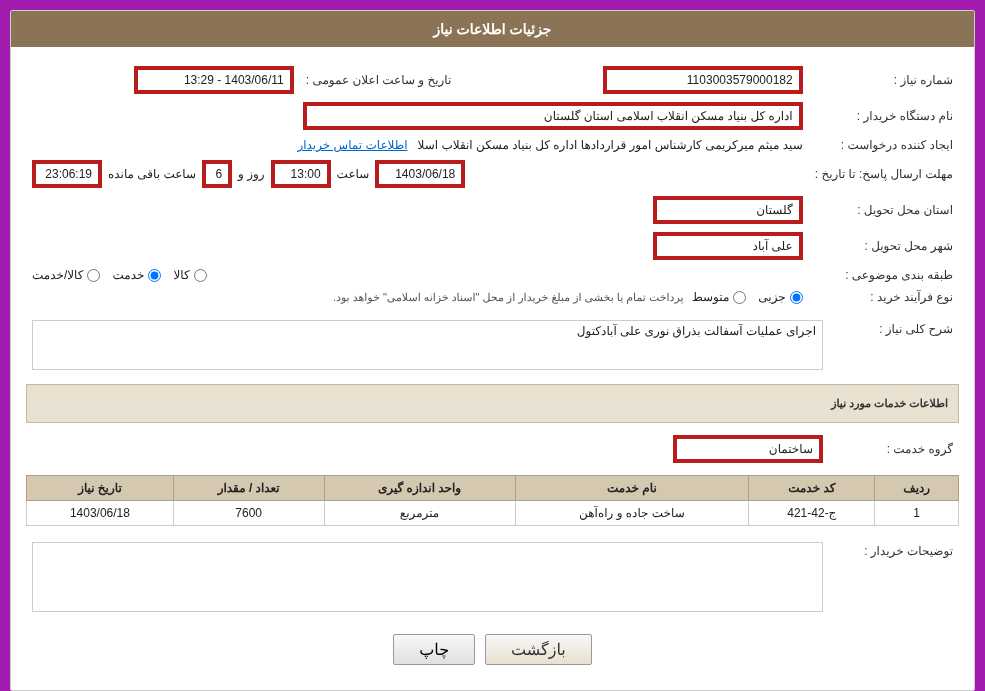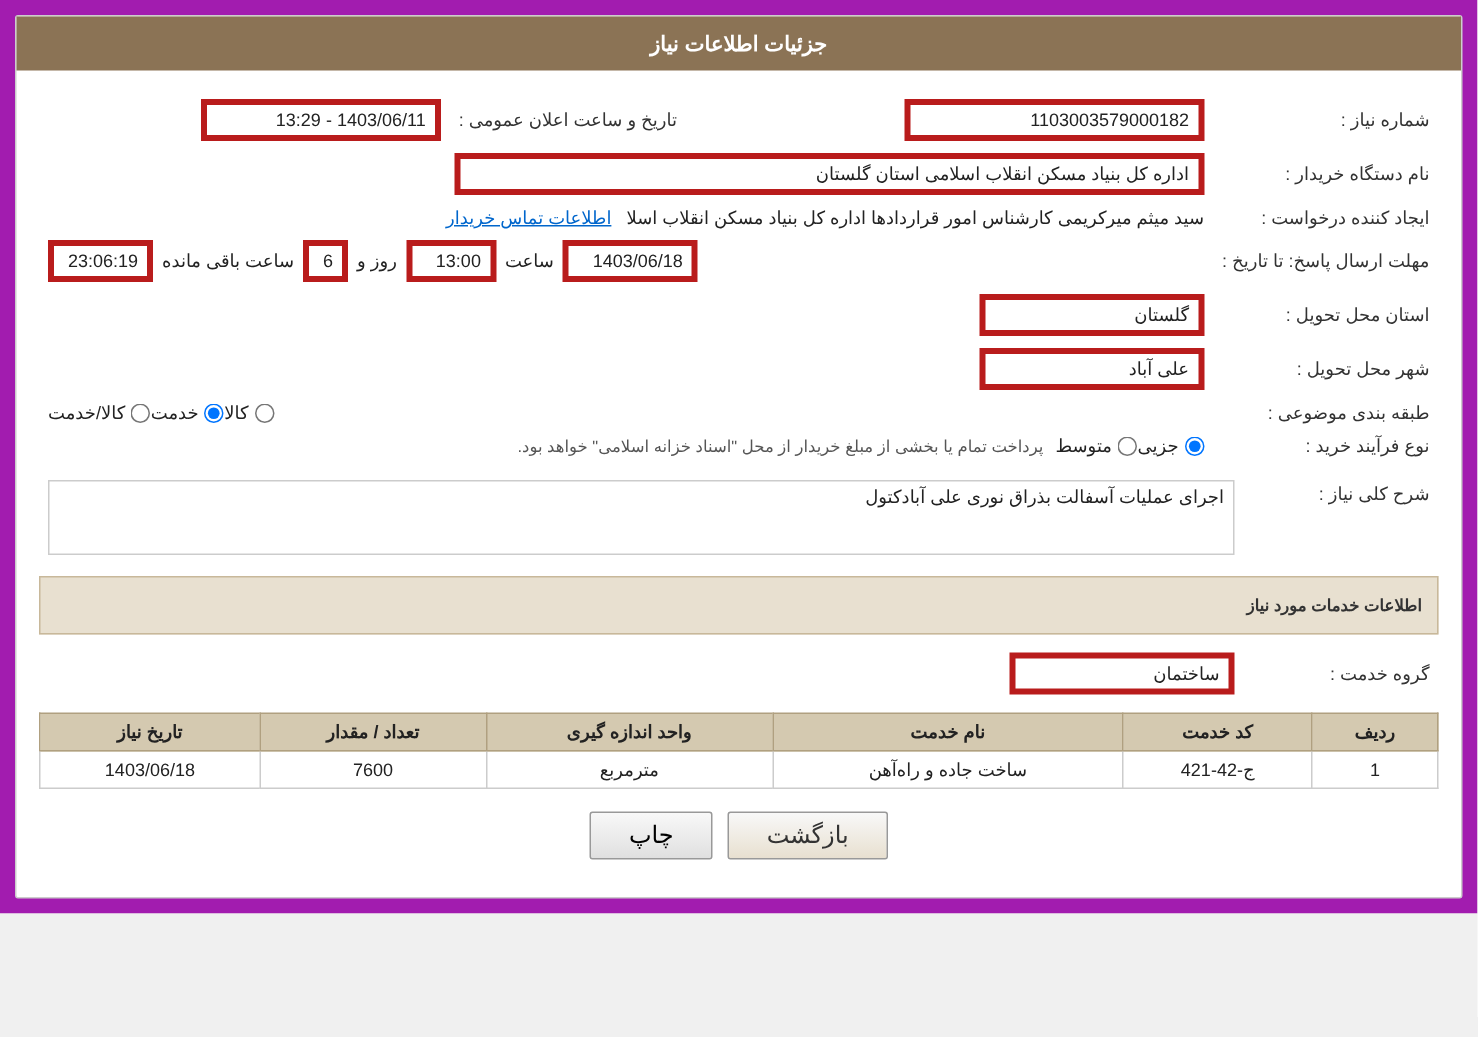--- a/index.html
+++ b/index.html
@@ -80,20 +80,21 @@
     }
     .inline-fields {
       display: flex;
       align-items: center;
       gap: 6px;
       flex-direction: row-reverse;
     }
     .radio-group {
       display: flex;
       align-items: center;
+      gap: 12px;
       flex-direction: row-reverse;
     }
     .radio-item {
       display: flex;
       align-items: center;
       gap: 4px;
       flex-direction: row-reverse;
     }
     .data-table {
       width: 100%;
@@ -301,20 +302,30 @@
               <td>1</td>
               <td>ج-42-421</td>
               <td>ساخت جاده و راه‌آهن</td>
               <td>مترمربع</td>
               <td>7600</td>
               <td>1403/06/18</td>
             </tr>
           </tbody>
       </table>
 
+      <table class="info-table" style="margin-top:12px;">
+        <tbody>
+            <tr>
+          <td class="label-cell" style="vertical-align:top; padding-top:6px;">توضیحات خریدار :</td>
+          <td>
+            <textarea class="textarea-box" style=""></textarea>
+          </td>
+        </tr>
+      </tbody>
+        </table>
 
       <div class="button-row">
         <button class="btn btn-back">بازگشت</button>
         <button class="btn btn-print">چاپ</button>
       </div>
 
     </div>
   </div>
 </div>
 

